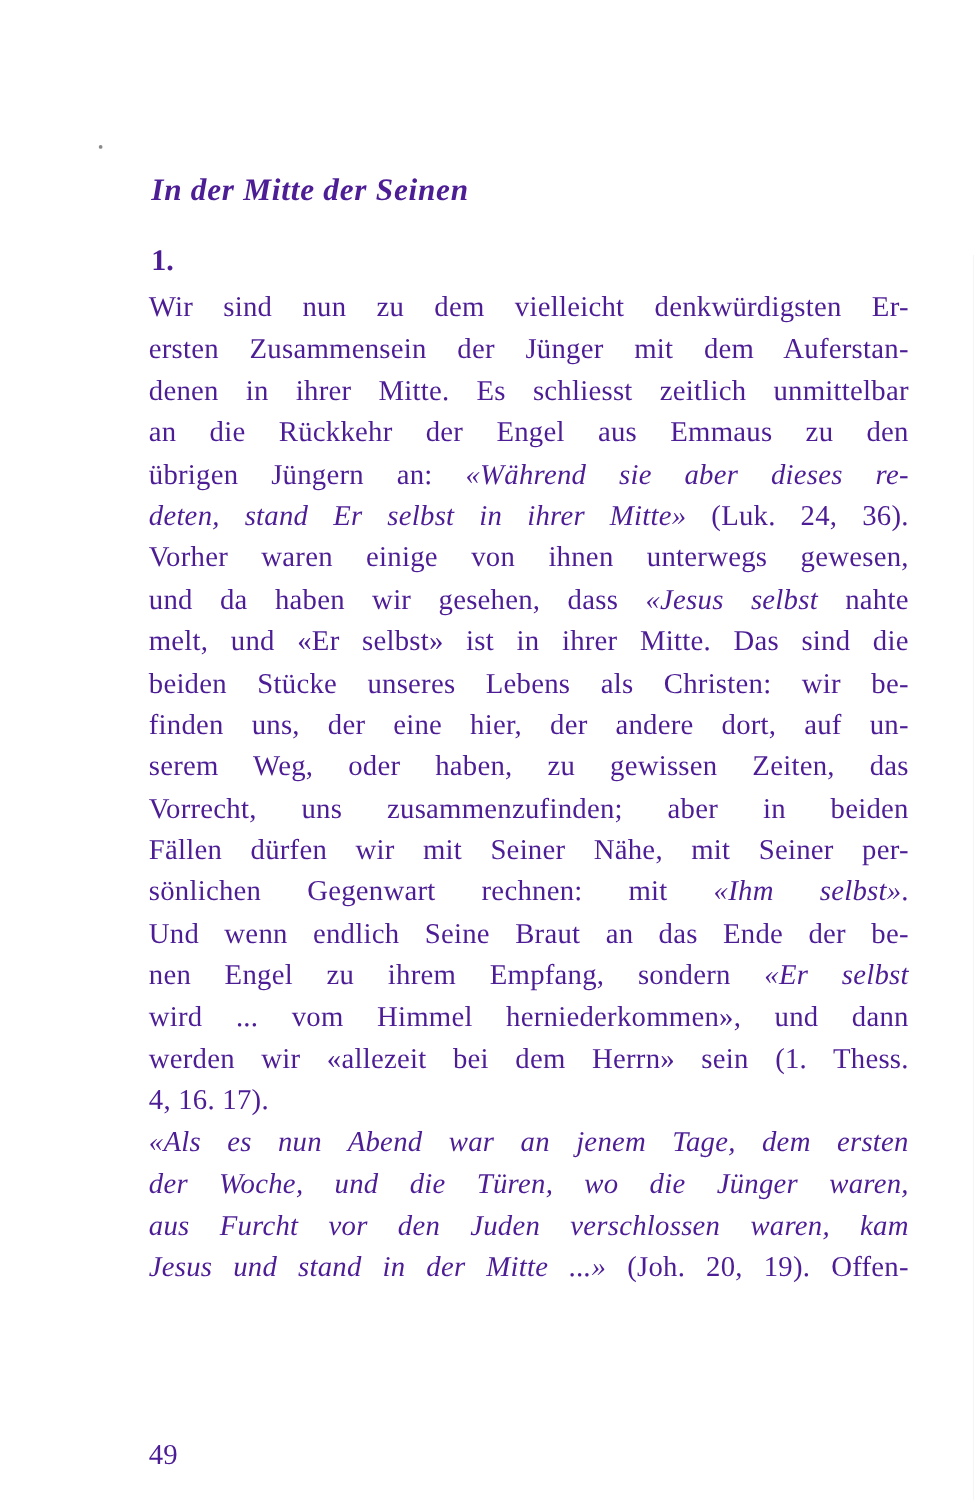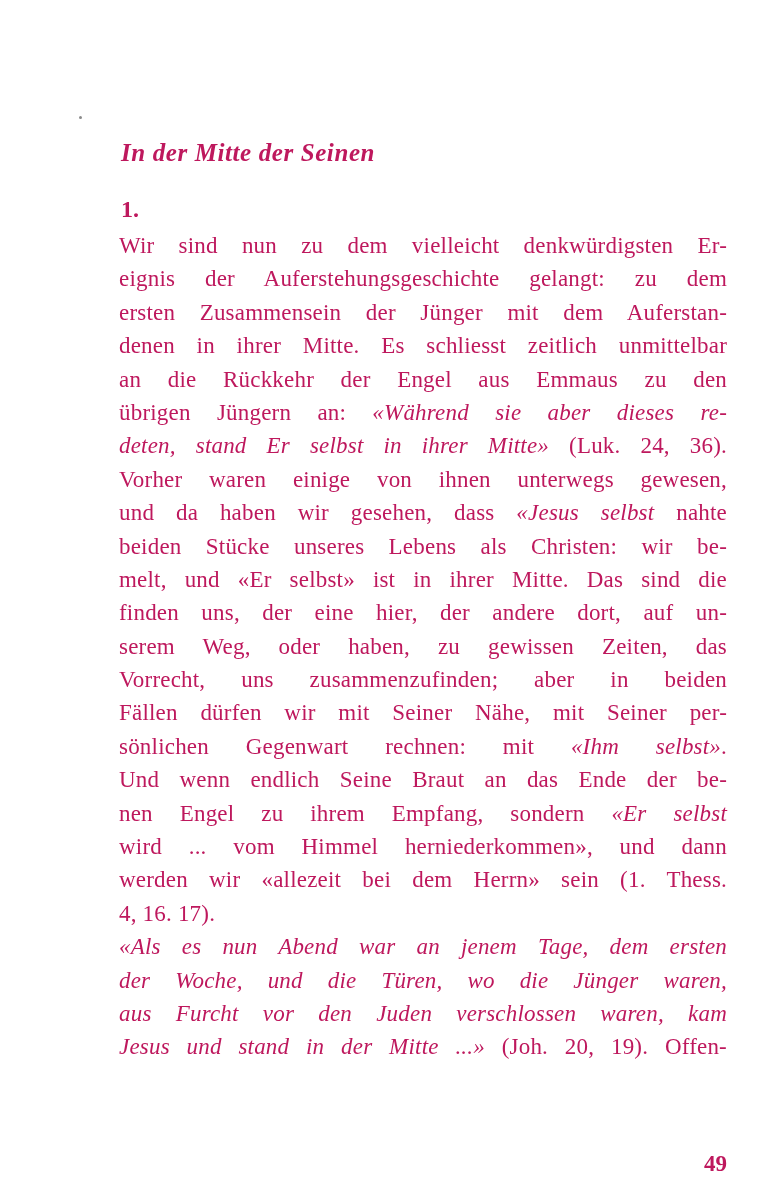--- a/index.html
+++ b/index.html
@@ -5,21 +5,21 @@
   html, body {
     margin: 0;
     padding: 0;
     background: #e8e8e8;
   }
   .page {
     position: relative;
     width: 779px;
     height: 1200px;
     background: #ffffff;
-    color: #be185d;
+    color: #4c1d95;
     font-family: "Liberation Serif", "DejaVu Serif", serif;
     overflow: hidden;
   }
   .scan-speck {
     position: absolute;
     left: 79px;
     top: 116px;
     width: 3px;
     height: 3px;
     background: #8a8a8a;
@@ -69,45 +69,44 @@
     font-style: italic;
   }
   .seg-roman {
     font-style: normal;
   }
   .page-number {
     position: absolute;
     left: 119px;
     top: 1149px;
     width: 608px;
-    text-align: right;
+    text-align: left;
     font-size: 23px;
     line-height: 30px;
-    font-weight: 700;
+    font-weight: 400;
   }
 </style>
 </head>
 <body>
 
 <div class="page">
   <div class="scan-speck"></div>
   <div class="chapter-heading">In der Mitte der Seinen</div>
   <div class="section-number">1.</div>
   <div class="text-block" id="text-block">
       <div class="text-line justify"><span class="seg-roman">Wir sind nun zu dem vielleicht denkwürdigsten Er-</span></div>
-      <div class="text-line justify"><span class="seg-roman">eignis der Auferstehungsgeschichte gelangt: zu dem</span></div>
       <div class="text-line justify"><span class="seg-roman">ersten Zusammensein der Jünger mit dem Auferstan-</span></div>
       <div class="text-line justify"><span class="seg-roman">denen in ihrer Mitte. Es schliesst zeitlich unmittelbar</span></div>
       <div class="text-line justify"><span class="seg-roman">an die Rückkehr der Engel aus Emmaus zu den</span></div>
       <div class="text-line justify"><span class="seg-roman">übrigen Jüngern an: </span><span class="seg-italic">«Während sie aber dieses re-</span></div>
       <div class="text-line justify"><span class="seg-italic">deten, stand Er selbst in ihrer Mitte»</span><span class="seg-roman"> (Luk. 24, 36).</span></div>
       <div class="text-line justify"><span class="seg-roman">Vorher waren einige von ihnen unterwegs gewesen,</span></div>
       <div class="text-line justify"><span class="seg-roman">und da haben wir gesehen, dass </span><span class="seg-italic">«Jesus selbst</span><span class="seg-roman"> nahte</span></div>
+      <div class="text-line justify"><span class="seg-roman">melt, und «Er selbst» ist in ihrer Mitte. Das sind die</span></div>
       <div class="text-line justify"><span class="seg-roman">beiden Stücke unseres Lebens als Christen: wir be-</span></div>
-      <div class="text-line justify"><span class="seg-roman">melt, und «Er selbst» ist in ihrer Mitte. Das sind die</span></div>
       <div class="text-line justify"><span class="seg-roman">finden uns, der eine hier, der andere dort, auf un-</span></div>
       <div class="text-line justify"><span class="seg-roman">serem Weg, oder haben, zu gewissen Zeiten, das</span></div>
       <div class="text-line justify"><span class="seg-roman">Vorrecht, uns zusammenzufinden; aber in beiden</span></div>
       <div class="text-line justify"><span class="seg-roman">Fällen dürfen wir mit Seiner Nähe, mit Seiner per-</span></div>
       <div class="text-line justify"><span class="seg-roman">sönlichen Gegenwart rechnen: mit </span><span class="seg-italic">«Ihm selbst»</span><span class="seg-roman">.</span></div>
       <div class="text-line justify"><span class="seg-roman">Und wenn endlich Seine Braut an das Ende der be-</span></div>
       <div class="text-line justify"><span class="seg-roman">nen Engel zu ihrem Empfang, sondern </span><span class="seg-italic">«Er selbst</span></div>
       <div class="text-line justify"><span class="seg-roman">wird ... vom Himmel herniederkommen», und dann</span></div>
       <div class="text-line justify"><span class="seg-roman">werden wir «allezeit bei dem Herrn» sein (1. Thess.</span></div>
       <div class="text-line left"><span class="seg-roman">4, 16. 17).</span></div>

